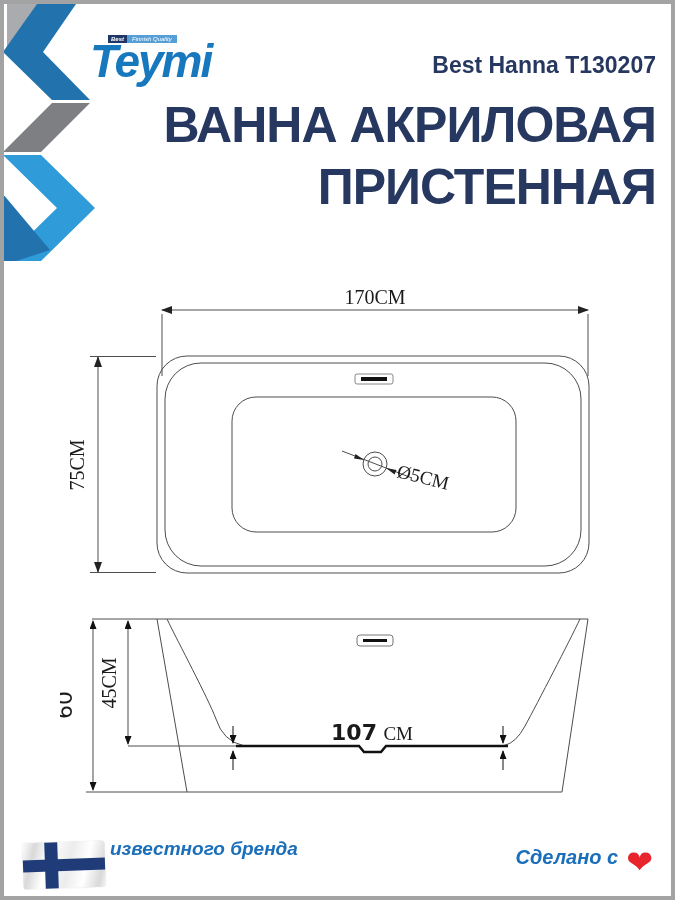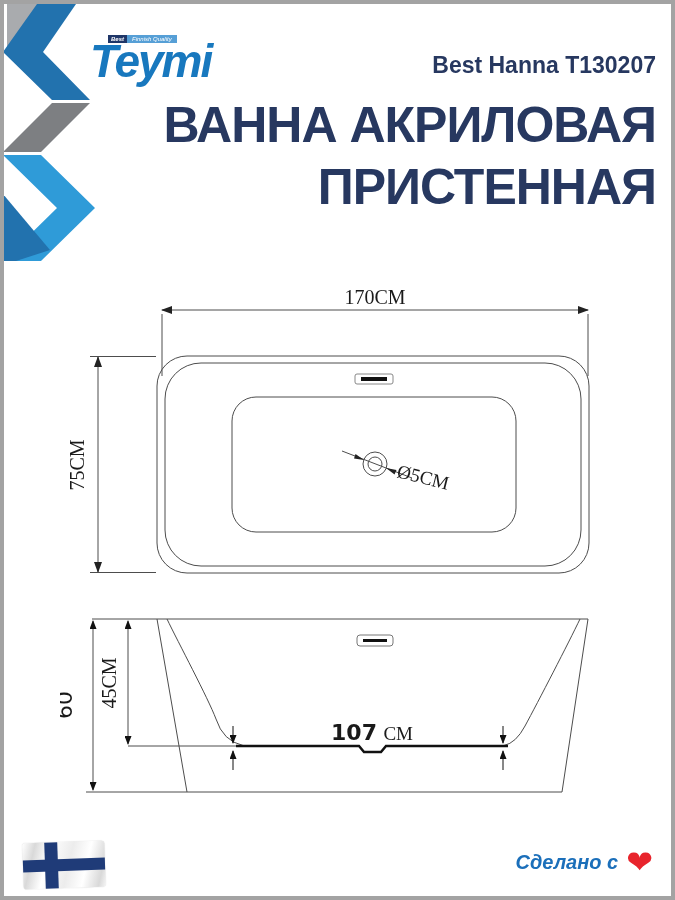--- a/index.html
+++ b/index.html
@@ -37,21 +37,21 @@
   .thick{stroke:#111;fill:none;}
   
   .flag{position:absolute;left:19px;top:838px;width:82px;height:46px;border-radius:3px;
     transform:rotate(-2deg);
     background:linear-gradient(105deg,#fff 0%,#d9d9d9 14%,#fff 30%,#ececec 55%,#fff 74%,#d9d9d9 92%,#f5f5f5 100%);
     box-shadow:0 0 1px #bbb;}
   .flag .v{position:absolute;left:22px;top:0;width:13px;height:46px;background:#1F3B78;}
   .flag .h{position:absolute;left:0;top:17px;width:82px;height:12px;background:#1F3B78;}
   .quality{position:absolute;left:106px;top:834px;color:#1B6FBA;font-size:19px;
     font-weight:700;font-style:italic;line-height:1.18;}
-  .made{position:absolute;right:18px;top:842px;display:flex;align-items:center;gap:8px;}
+  .made{position:absolute;right:18px;top:842px;display:flex;align-items:flex-start;gap:8px;}
   .made .txt{color:#1B6FBA;font-size:20px;font-weight:700;font-style:italic;}
   .made .heart{color:#E8242C;font-size:32px;line-height:32px;font-family:"DejaVu Sans",sans-serif;}
 </style>
 </head>
 <body>
 
 <div class="page">
 
   <svg class="deco" width="100" height="262" viewBox="0 0 100 262">
     <polygon points="3,0 59,0 28,46 3,46" fill="#A9ABAE"></polygon>
@@ -141,19 +141,20 @@
       <tspan class="dim-sans" font-size="22" font-weight="bold">107</tspan>
       <tspan class="dim-serif" font-size="19" dx="2">CM</tspan>
     </text>
   </svg>
 
   <div class="flag">
     <div class="v"></div>
     <div class="h"></div>
   </div>
   <div class="quality">
+    <div>известного бренда</div>
   </div>
   <div class="made">
     <span class="txt">Сделано с</span>
     <span class="heart">❤</span>
   </div>
 
 </div>
 
 </body></html>

